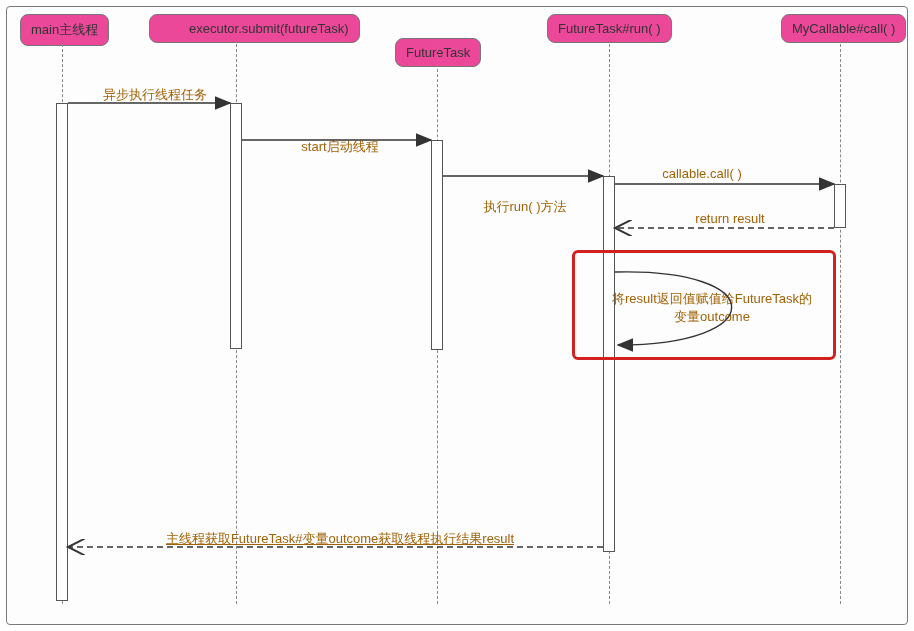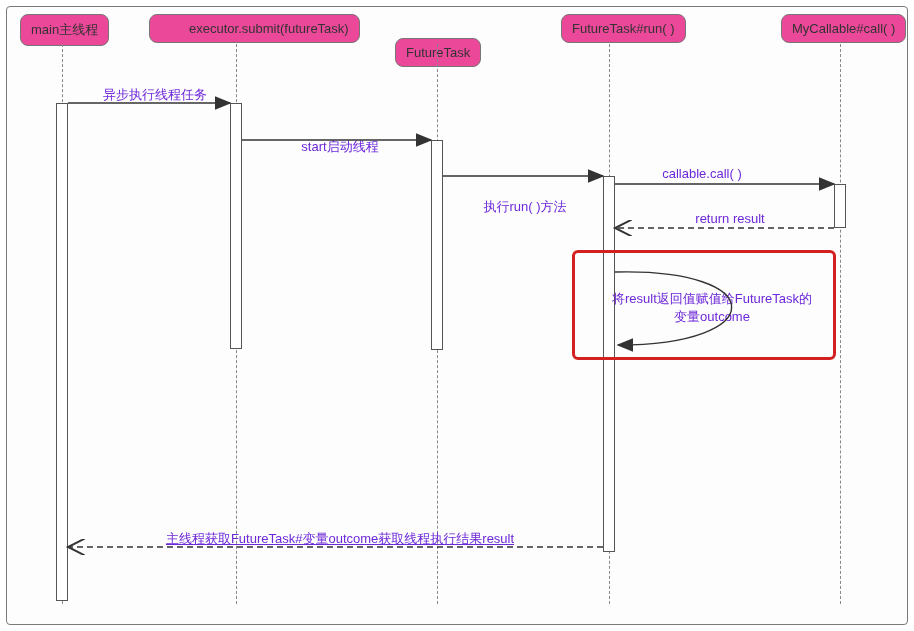--- a/index.html
+++ b/index.html
@@ -40,21 +40,21 @@
   }
   .activation {
     position: absolute;
     width: 12px;
     background: #fff;
     border: 1px solid #555;
   }
   .msg-label {
     position: absolute;
     text-align: center;
-    color: #6d28d9;
+    color: #a16207;
     background: transparent;
     white-space: nowrap;
   }
   .highlight-box {
     position: absolute;
     border: 3px solid #d32020;
     border-radius: 6px;
   }
   svg.arrows {
     position: absolute;
@@ -64,21 +64,21 @@
   }
 </style>
 </head>
 <body>
 
 <div class="frame"></div>
 
 <div class="participant" style="left:20px;">main主线程</div>
 <div class="participant" style="left:149px;padding-left:39px;">executor.submit(futureTask)</div>
 <div class="participant" style="left:395px;margin-top:24px;">FutureTask</div>
-<div class="participant" style="left:561px;">FutureTask#run( )</div>
+<div class="participant" style="left:547px;">FutureTask#run( )</div>
 <div class="participant" style="left:781px;">MyCallable#call( )</div>
 
 <div class="lifeline" style="left:62px;"></div>
 <div class="lifeline" style="left:236px;"></div>
 <div class="lifeline" style="left:437px;"></div>
 <div class="lifeline" style="left:609px;"></div>
 <div class="lifeline" style="left:840px;"></div>
 
 <div class="activation" style="left:56px;  top:103px; height:498px;"></div>
 <div class="activation" style="left:230px; top:103px; height:246px;"></div>

